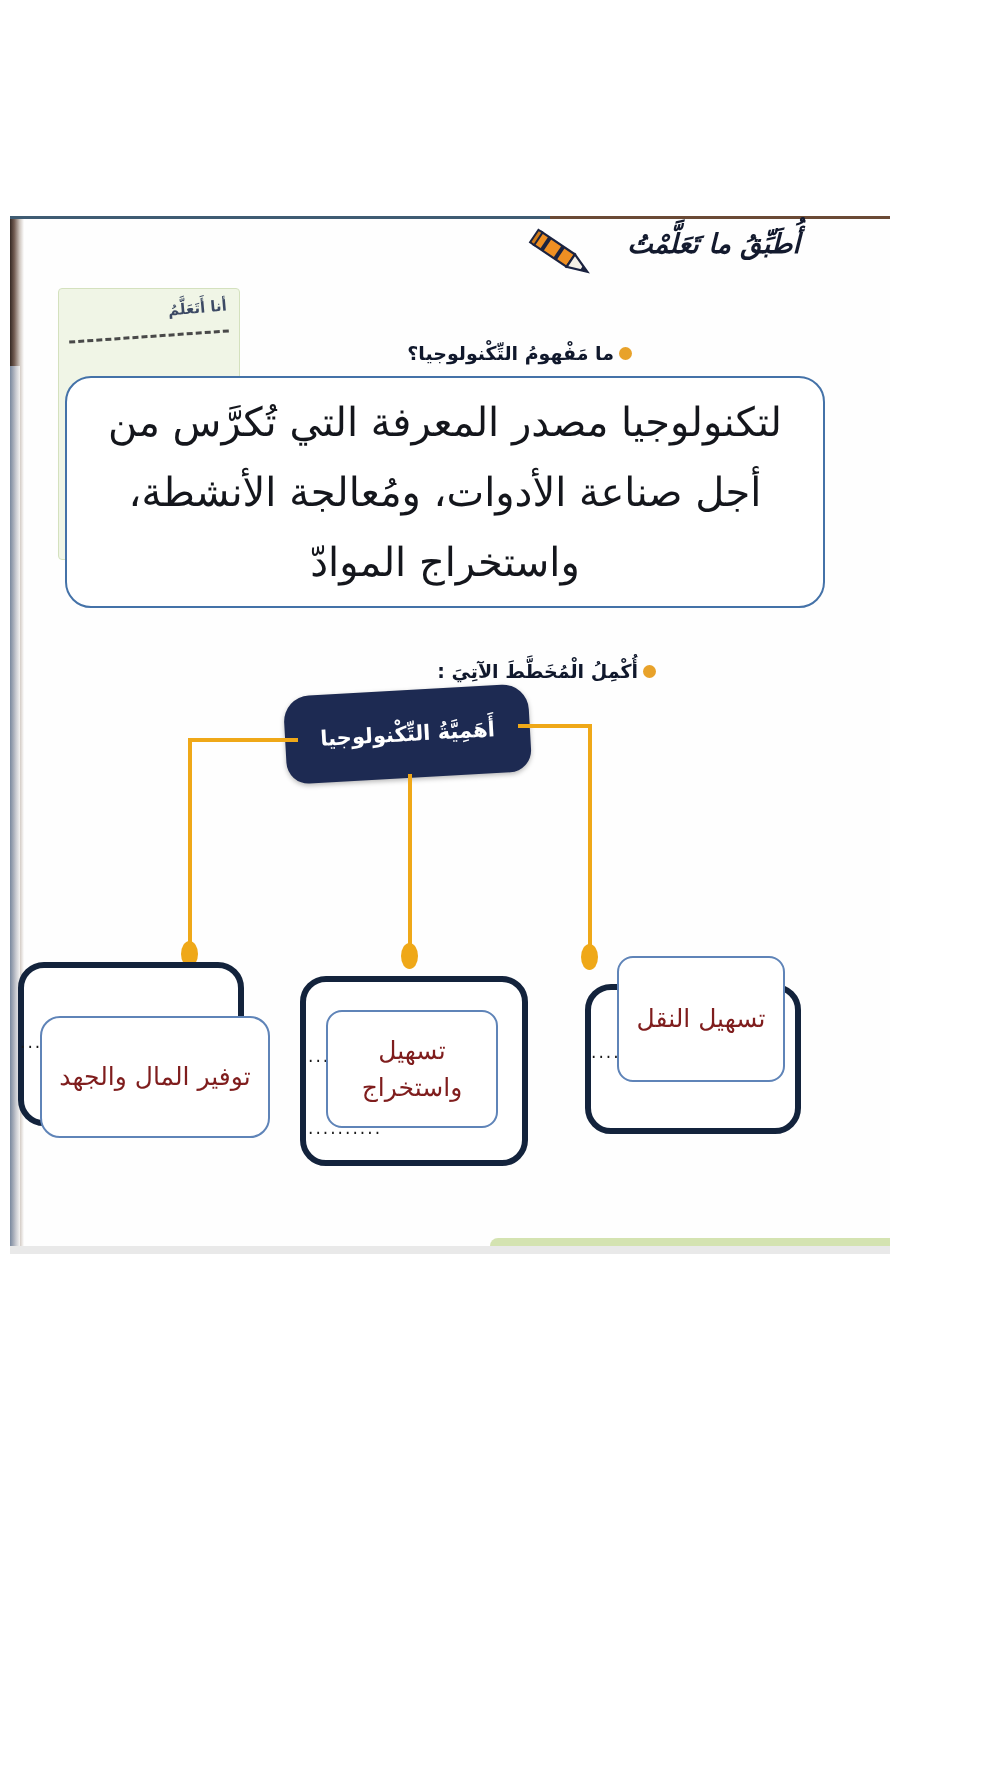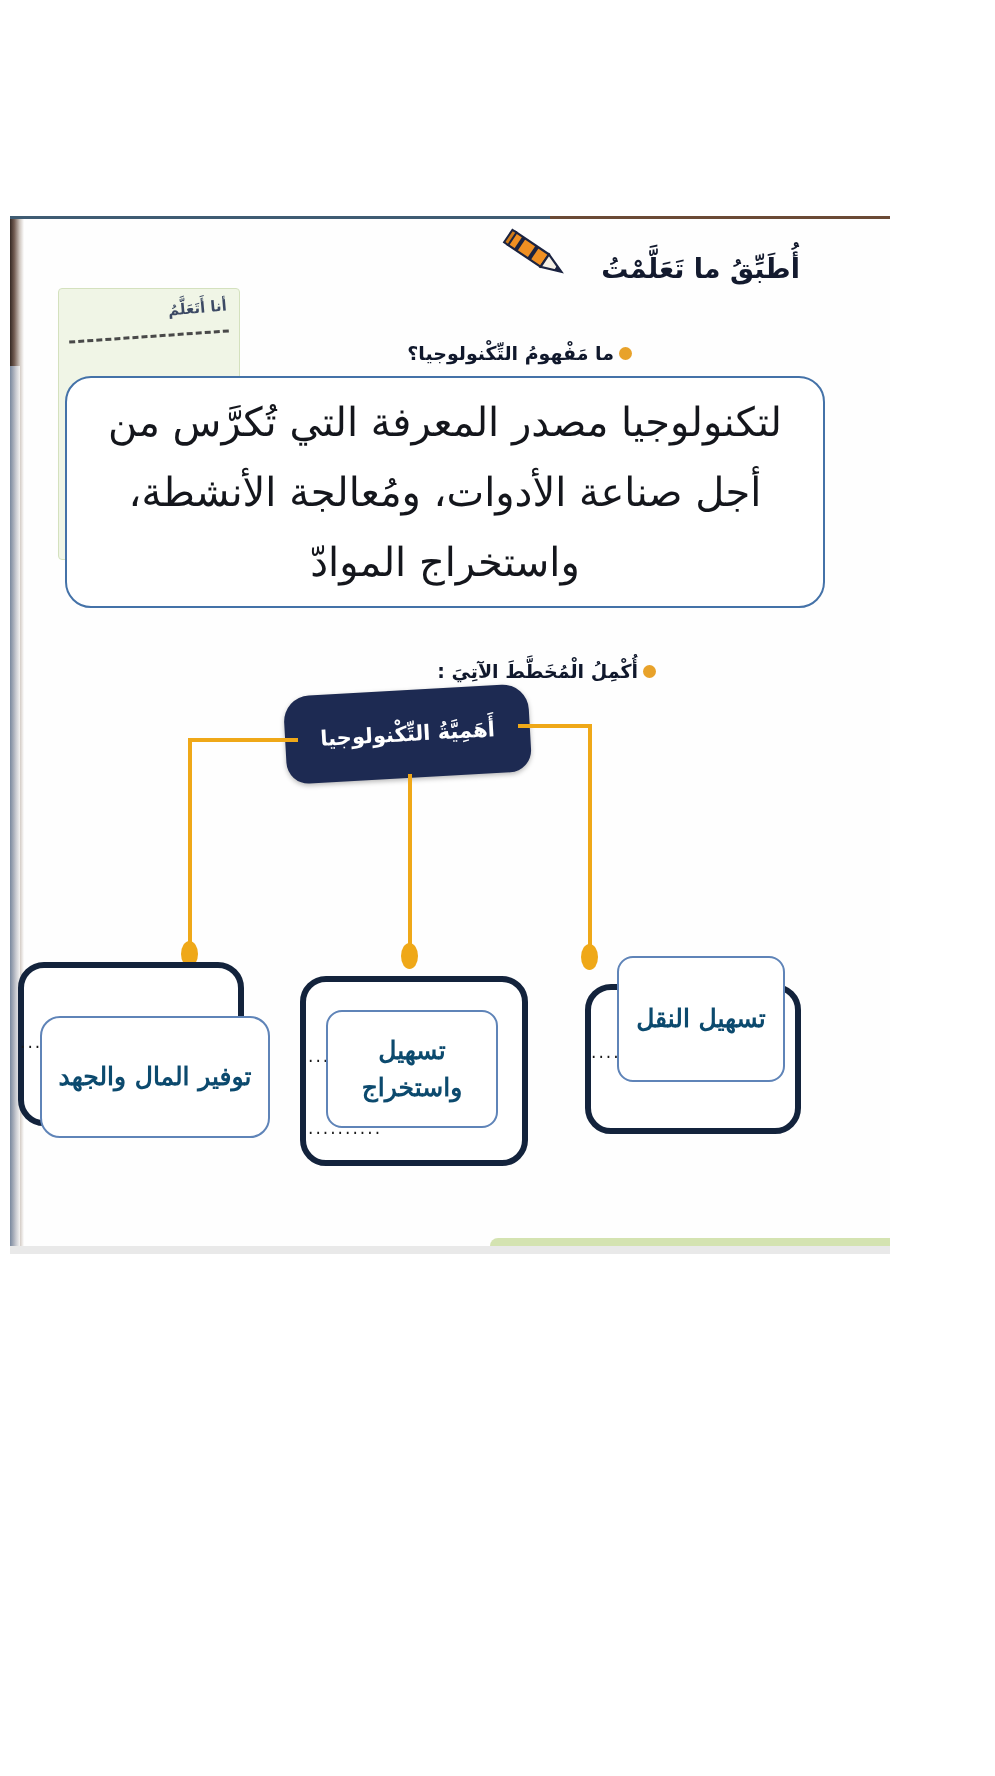--- a/index.html
+++ b/index.html
@@ -104,23 +104,24 @@
     color: #22324f;
     white-space: nowrap;
   }
 
   
   .heading {
     position: absolute;
     right: 90px;
     top: 12px;
     display: flex;
-    align-items: flex-end;
+    align-items: flex-start;
     gap: 27px;
     direction: rtl;
+    font-style: italic;
   }
   .heading-text {
     font-size: 27px;
     font-weight: bold;
     color: #131a2e;
     white-space: nowrap;
     letter-spacing: -0.5px;
   }
   .pencil-icon {
     width: 74px;
@@ -261,25 +262,24 @@
     background: #ffffff;
     box-sizing: border-box;
     display: flex;
     align-items: center;
     justify-content: center;
   }
   .leaf-answer {
     font-family: "DejaVu Serif", serif;
     font-size: 25px;
     line-height: 1.5;
-    color: #0c4a6e;
+    color: #7f1d1d;
     text-align: center;
     direction: rtl;
     padding: 0 8px;
-    font-weight: bold;
   }
 
   
   .green-band {
     position: absolute;
     left: 480px;
     top: 1022px;
     width: 400px;
     height: 16px;
     background: #cfe0a8;

